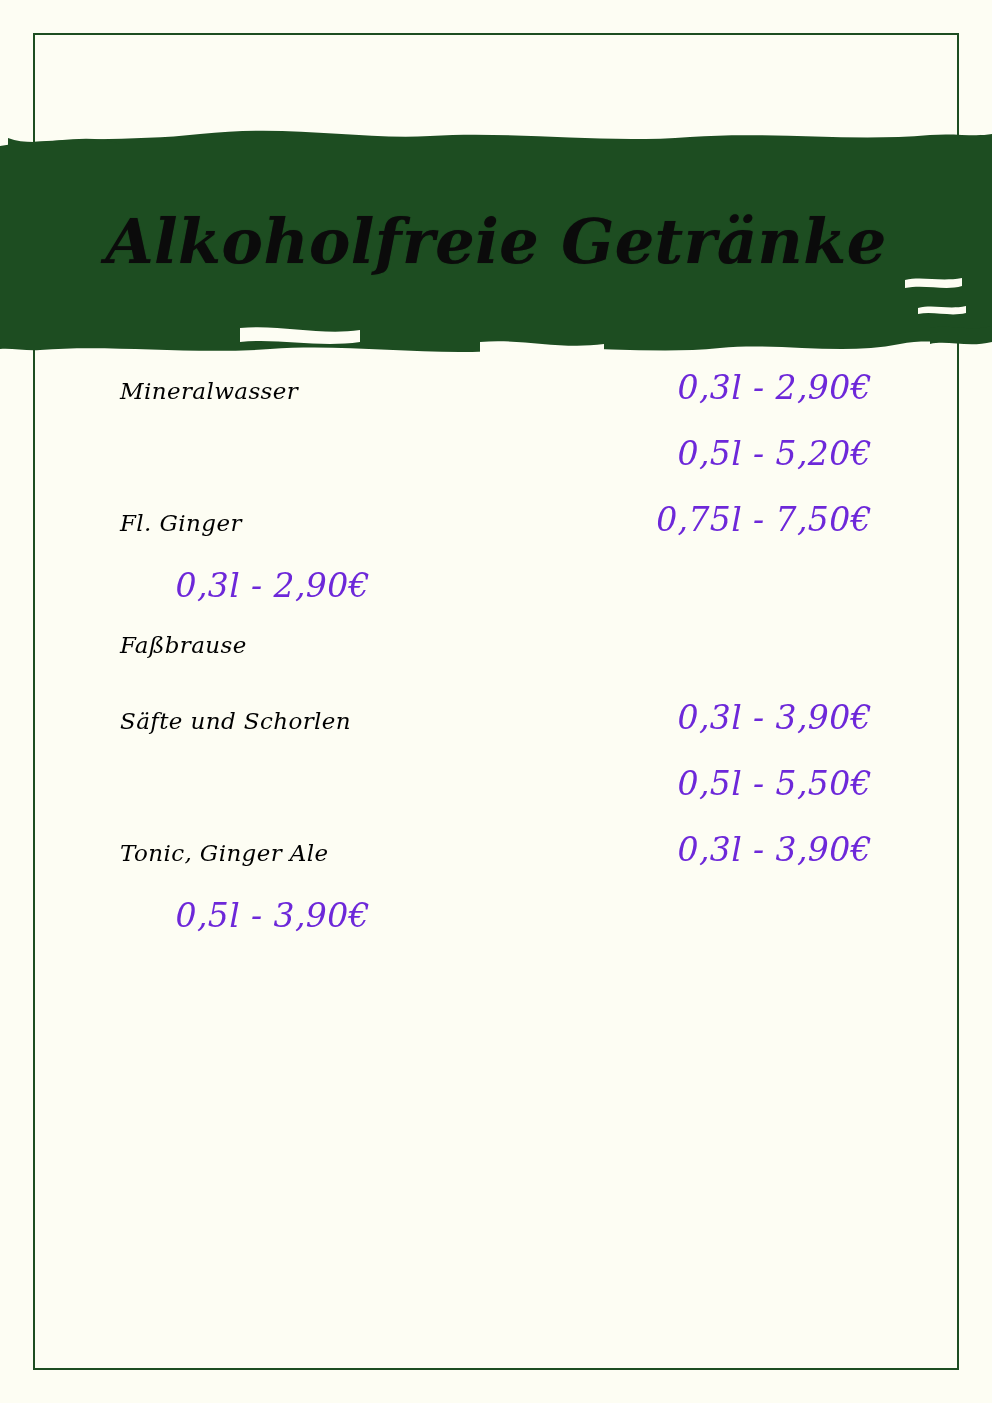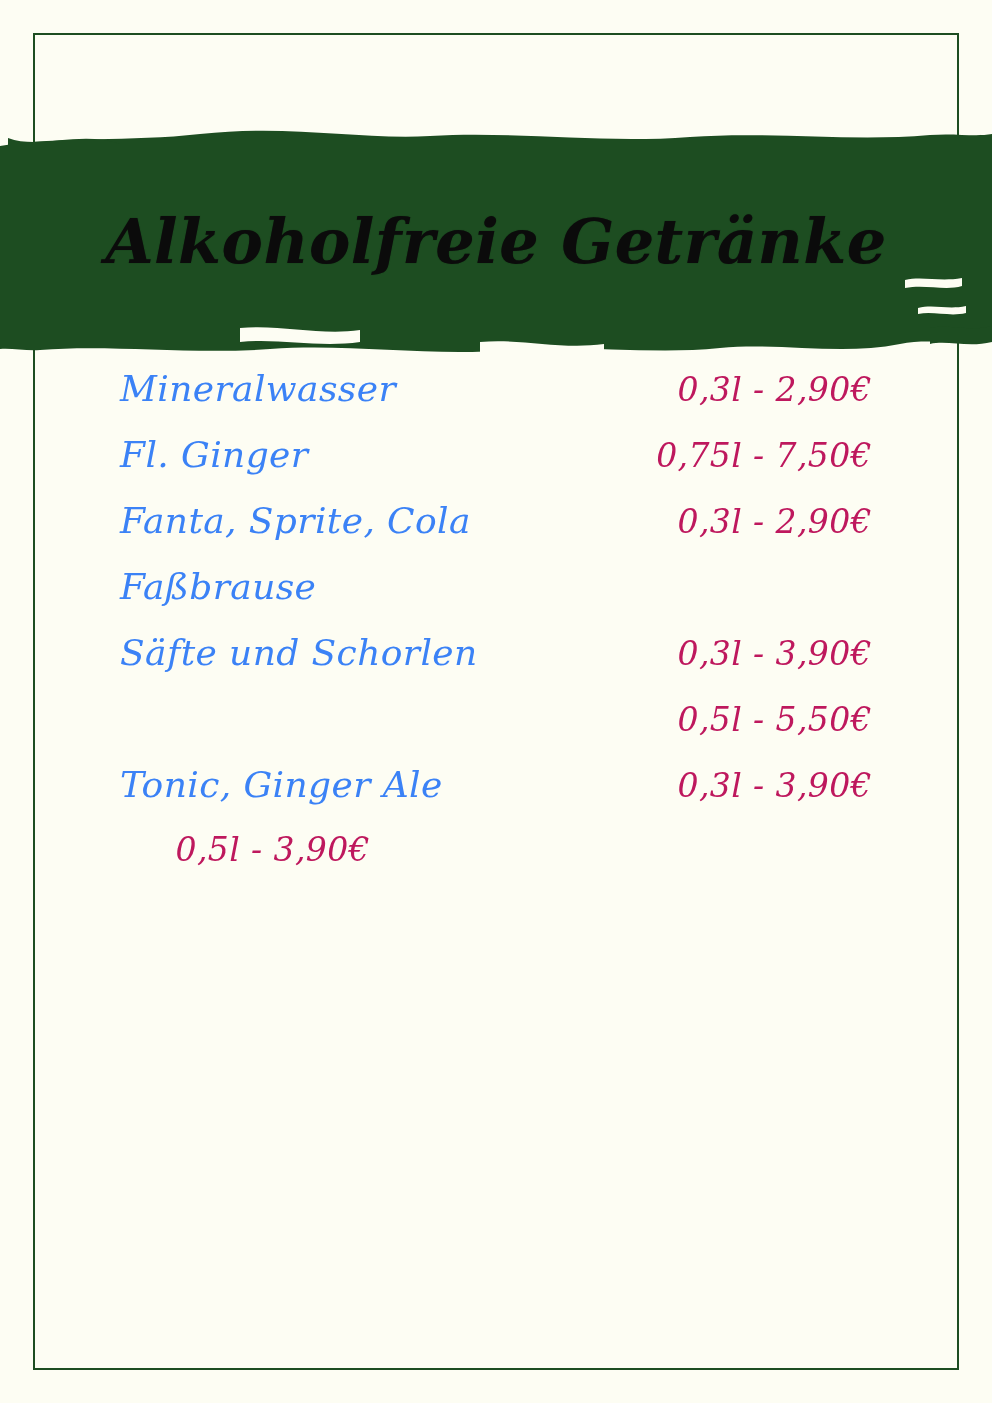--- a/index.html
+++ b/index.html
@@ -76,30 +76,30 @@
     display: flex;
     align-items: baseline;
     justify-content: space-between;
     padding: 0 120px 0 120px;
     height: 66px;
     box-sizing: border-box;
   }
   .item-name {
     font-family: "DejaVu Serif", serif;
     font-style: italic;
-    font-size: 36px;
-    color: #3b82f6;
+    font-size: 23px;
+    color: #000000;
     white-space: nowrap;
     letter-spacing: 0.4px;
   }
   .item-price {
     font-family: "DejaVu Serif", serif;
     font-style: italic;
     font-size: 33px;
-    color: #be185d;
+    color: #6d28d9;
     white-space: nowrap;
     letter-spacing: 0.4px;
     text-align: right;
     min-width: 250px;
   }
   .menu-row.continuation .item-name {
     visibility: hidden;
   }
 </style>
 </head>
@@ -124,28 +124,31 @@
     <div class="banner-title">Alkoholfreie Getränke</div>
   </div>
 
   <div class="menu">
 
     <div class="menu-row">
       <span class="item-name">Mineralwasser</span>
       <span class="item-price">0,3l - 2,90€</span>
     </div>
 
+    <div class="menu-row continuation">
+      <span class="item-name">Mineralwasser</span>
+      <span class="item-price">0,5l - 5,20€</span>
+    </div>
 
     <div class="menu-row">
       <span class="item-name">Fl. Ginger</span>
       <span class="item-price">0,75l - 7,50€</span>
     </div>
 
     <div class="menu-row">
-      <span class="item-name">Fanta, Sprite, Cola</span>
       <span class="item-price">0,3l - 2,90€</span>
     </div>
 
 
     <div class="menu-row">
       <span class="item-name">Faßbrause</span>
     </div>
 
     <div class="menu-row">
       <span class="item-name">Säfte und Schorlen</span>

